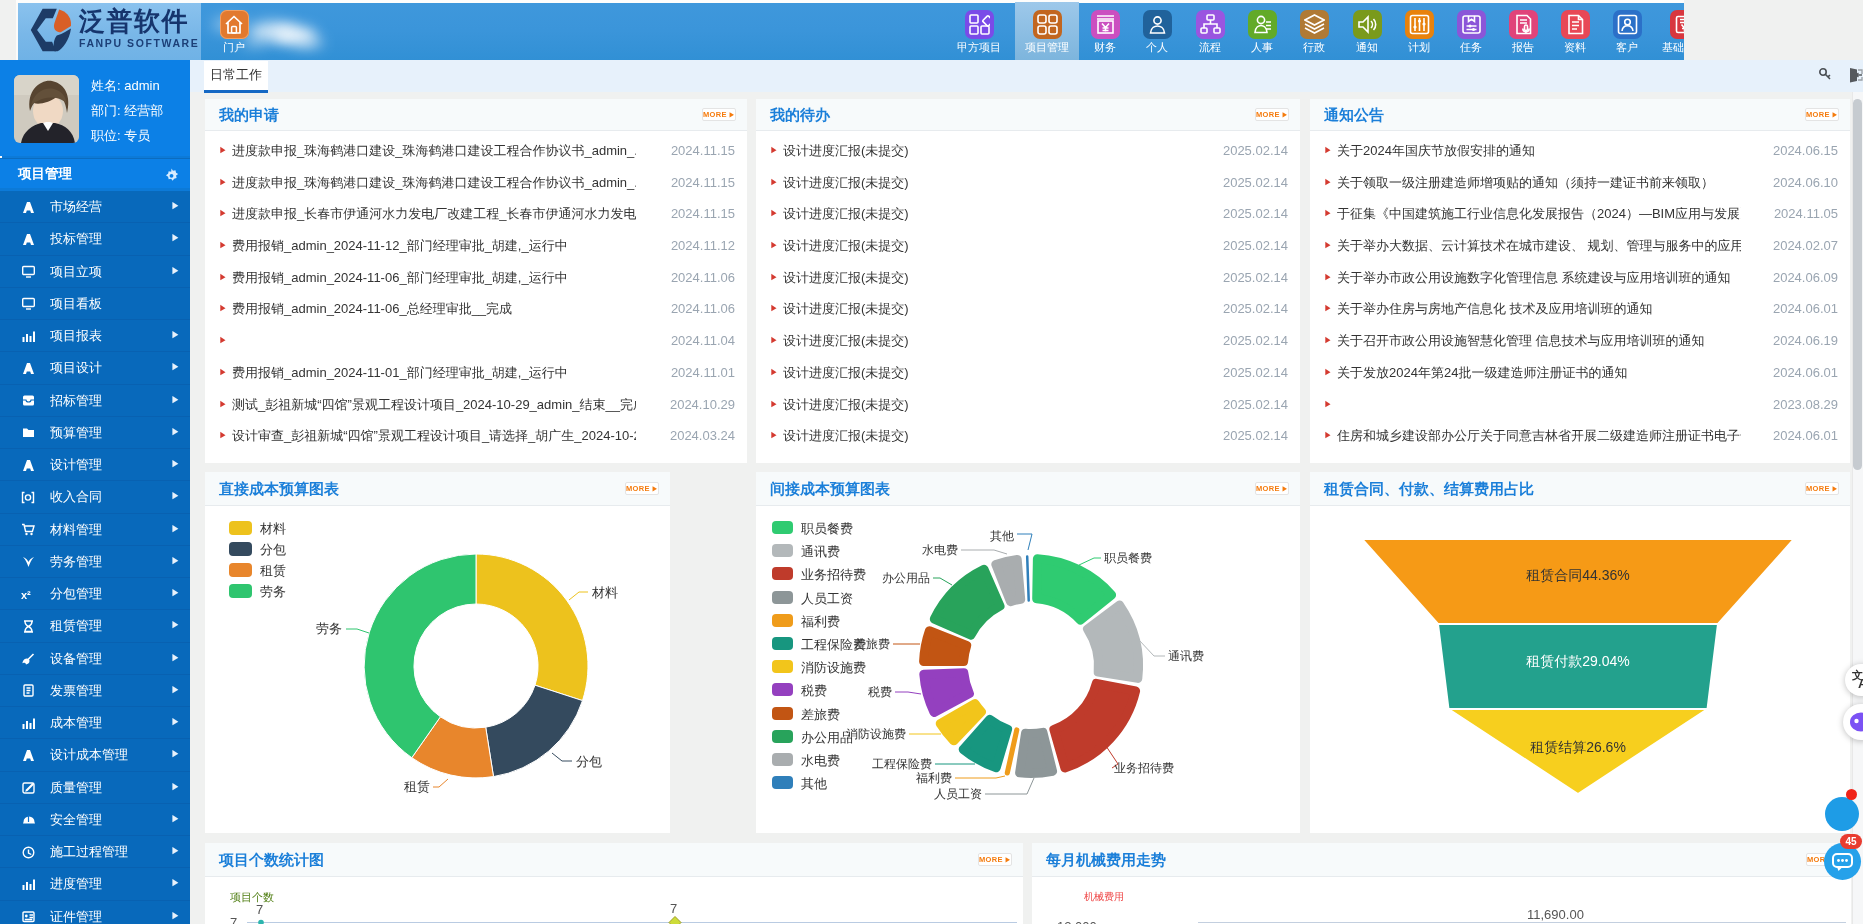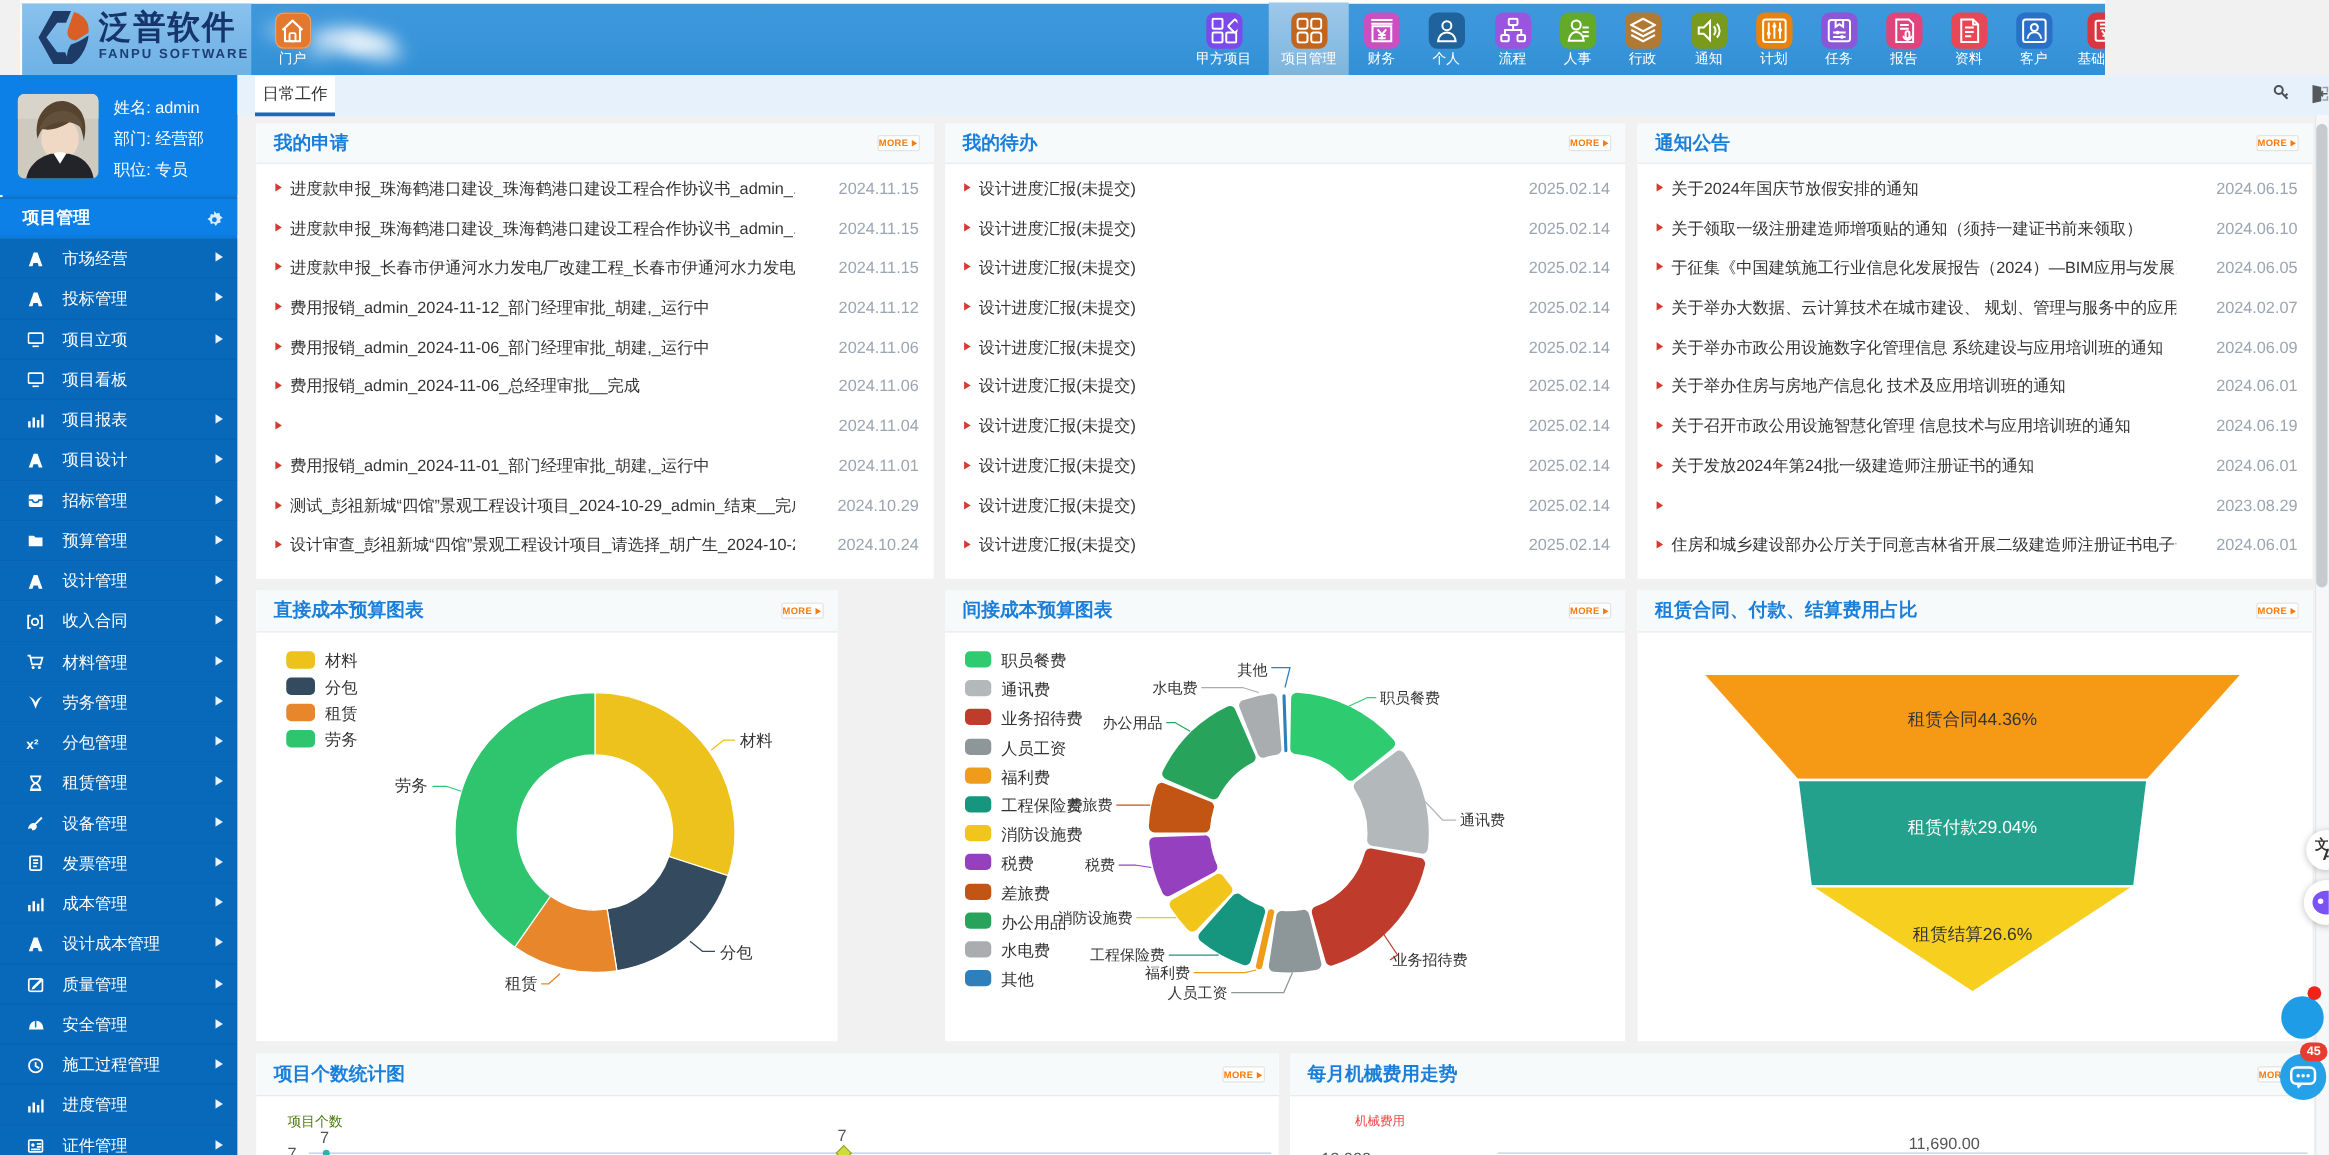--- a/index.html
+++ b/index.html
@@ -470,21 +470,21 @@
           <span class="dt">2024.11.01</span>
         </div>
         <div class="li">
           <span class="bu">▶</span>
           <span class="tx">测试_彭祖新城“四馆”景观工程设计项目_2024-10-29_admin_结束__完成</span>
           <span class="dt">2024.10.29</span>
         </div>
         <div class="li">
           <span class="bu">▶</span>
           <span class="tx">设计审查_彭祖新城“四馆”景观工程设计项目_请选择_胡广生_2024-10-2...</span>
-          <span class="dt">2024.10.24</span>
+          <span class="dt">2024.03.24</span>
         </div>
       </div>
     </div>
     <div class="panel" style="left:566px;top:39px;width:544px;height:364px;">
       <div class="phead" style="height:32px;">
         <span class="ptitle" style="line-height:32px;">我的待办</span>
         <span class="more" style="top:9px;">MORE<span style="font-size:6px;"> ▶</span></span>
       </div>
       <div class="list">
         <div class="li">
@@ -551,21 +551,21 @@
           <span class="dt">2024.06.15</span>
         </div>
         <div class="li">
           <span class="bu">▶</span>
           <span class="tx">关于领取一级注册建造师增项贴的通知（须持一建证书前来领取）</span>
           <span class="dt">2024.06.10</span>
         </div>
         <div class="li">
           <span class="bu">▶</span>
           <span class="tx">于征集《中国建筑施工行业信息化发展报告（2024）—BIM应用与发展》材料...</span>
-          <span class="dt">2024.06.05</span>
+          <span class="dt">2024.11.05</span>
         </div>
         <div class="li">
           <span class="bu">▶</span>
           <span class="tx">关于举办大数据、云计算技术在城市建设、 规划、管理与服务中的应用培训班...</span>
           <span class="dt">2024.02.07</span>
         </div>
         <div class="li">
           <span class="bu">▶</span>
           <span class="tx">关于举办市政公用设施数字化管理信息 系统建设与应用培训班的通知</span>
           <span class="dt">2024.06.09</span>

